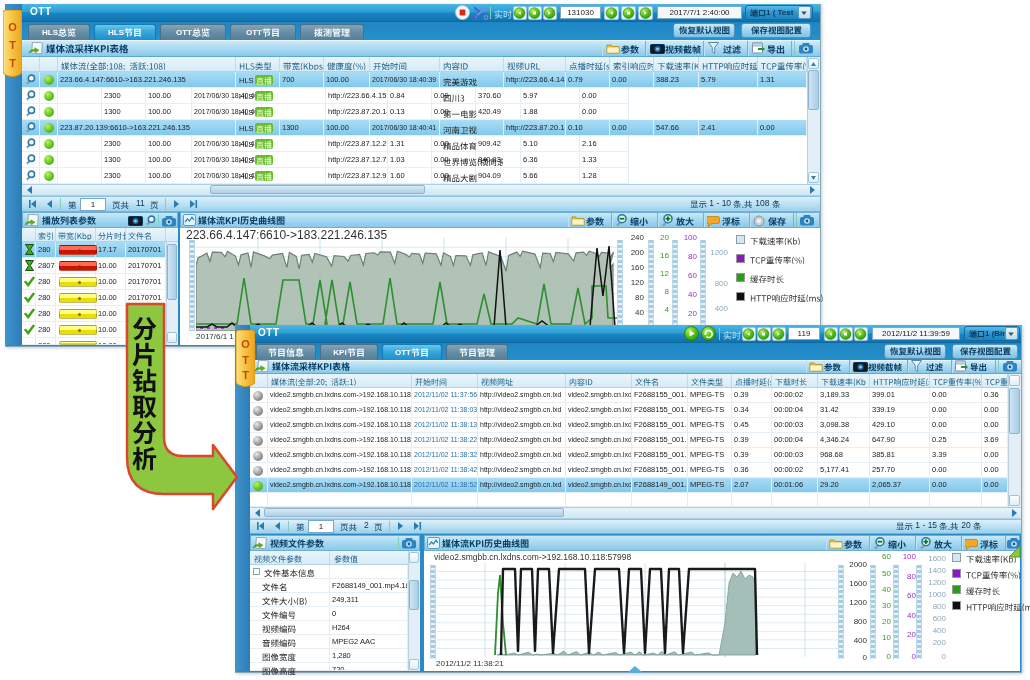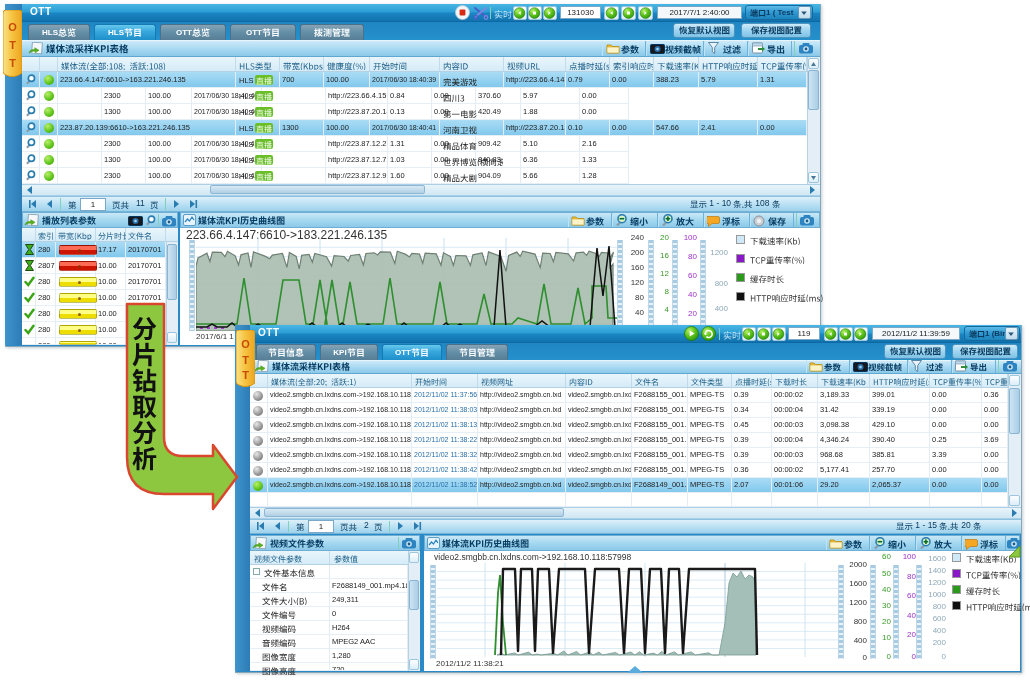--- a/index.html
+++ b/index.html
@@ -1440,21 +1440,21 @@
     <span class="cell" style="width:18px"></span>
     <span class="cell" style="width:144px;font-size:7px">video2.smgbb.cn.lxdns.com-&gt;192.168.10.118</span>
     <span class="cell" style="width:66px"></span>
     <span class="cell" style="width:88px;font-size:7px">http://video2.smgbb.cn.lxd</span>
     <span class="cell" style="width:66px;font-size:7px">video2.smgbb.cn.lxdn</span>
     <span class="cell" style="width:56px">F2688155_001.m</span>
     <span class="cell" style="width:44px">MPEG-TS</span>
     <span class="cell" style="width:40px">0.39</span>
     <span class="cell" style="width:46px">00:00:04</span>
     <span class="cell" style="width:52px">4,346.24</span>
-    <span class="cell" style="width:60px">390.40</span>
+    <span class="cell" style="width:60px">647.90</span>
     <span class="cell" style="width:52px">0.25</span>
     <span class="cell" style="width:26px">3.69</span>
   </div>
 <span class="ab dot" style="left:253px;top:436px;width:10px;height:10px;background:radial-gradient(circle at 35% 30%,#e8e8e8,#9a9a9a 55%,#5f5f5f)"></span>
 <span class="ab" style="left:414px;top:433px;font-size:7px;color:#2a6faa;line-height:14px">2012/11/02 11:38:22</span>
 <div class="ab trow" style="left:250px;top:448px;width:758px;height:15px;line-height:14px">
     <span class="cell" style="width:18px"></span>
     <span class="cell" style="width:144px;font-size:7px">video2.smgbb.cn.lxdns.com-&gt;192.168.10.118</span>
     <span class="cell" style="width:66px"></span>
     <span class="cell" style="width:88px;font-size:7px">http://video2.smgbb.cn.lxd</span>

